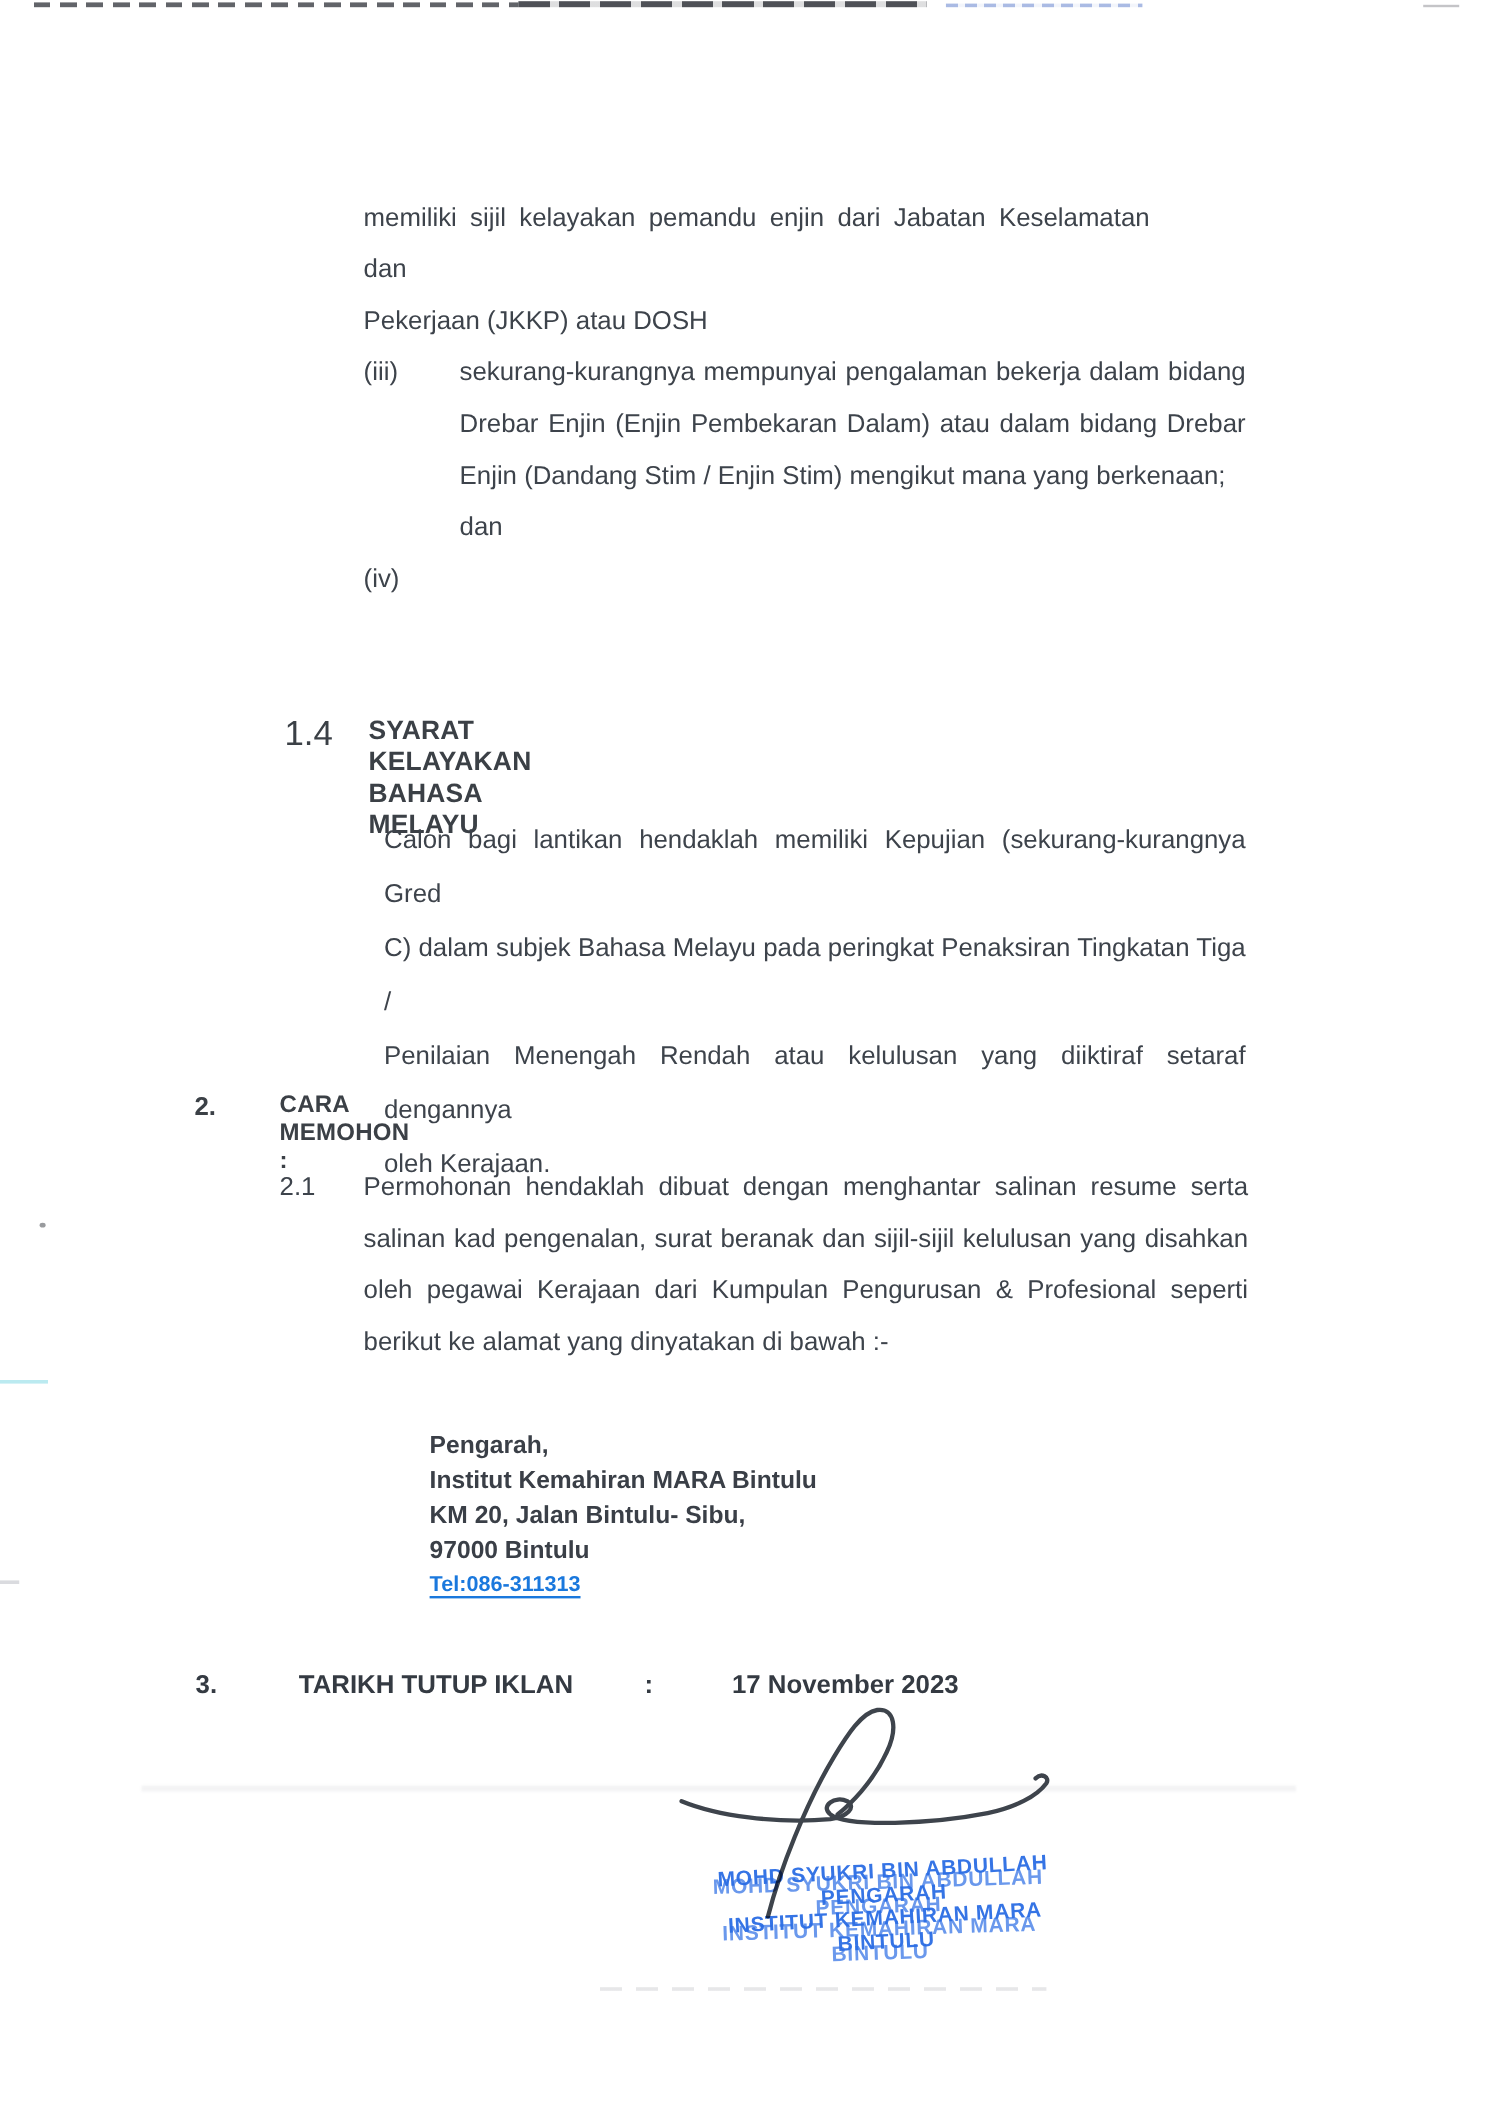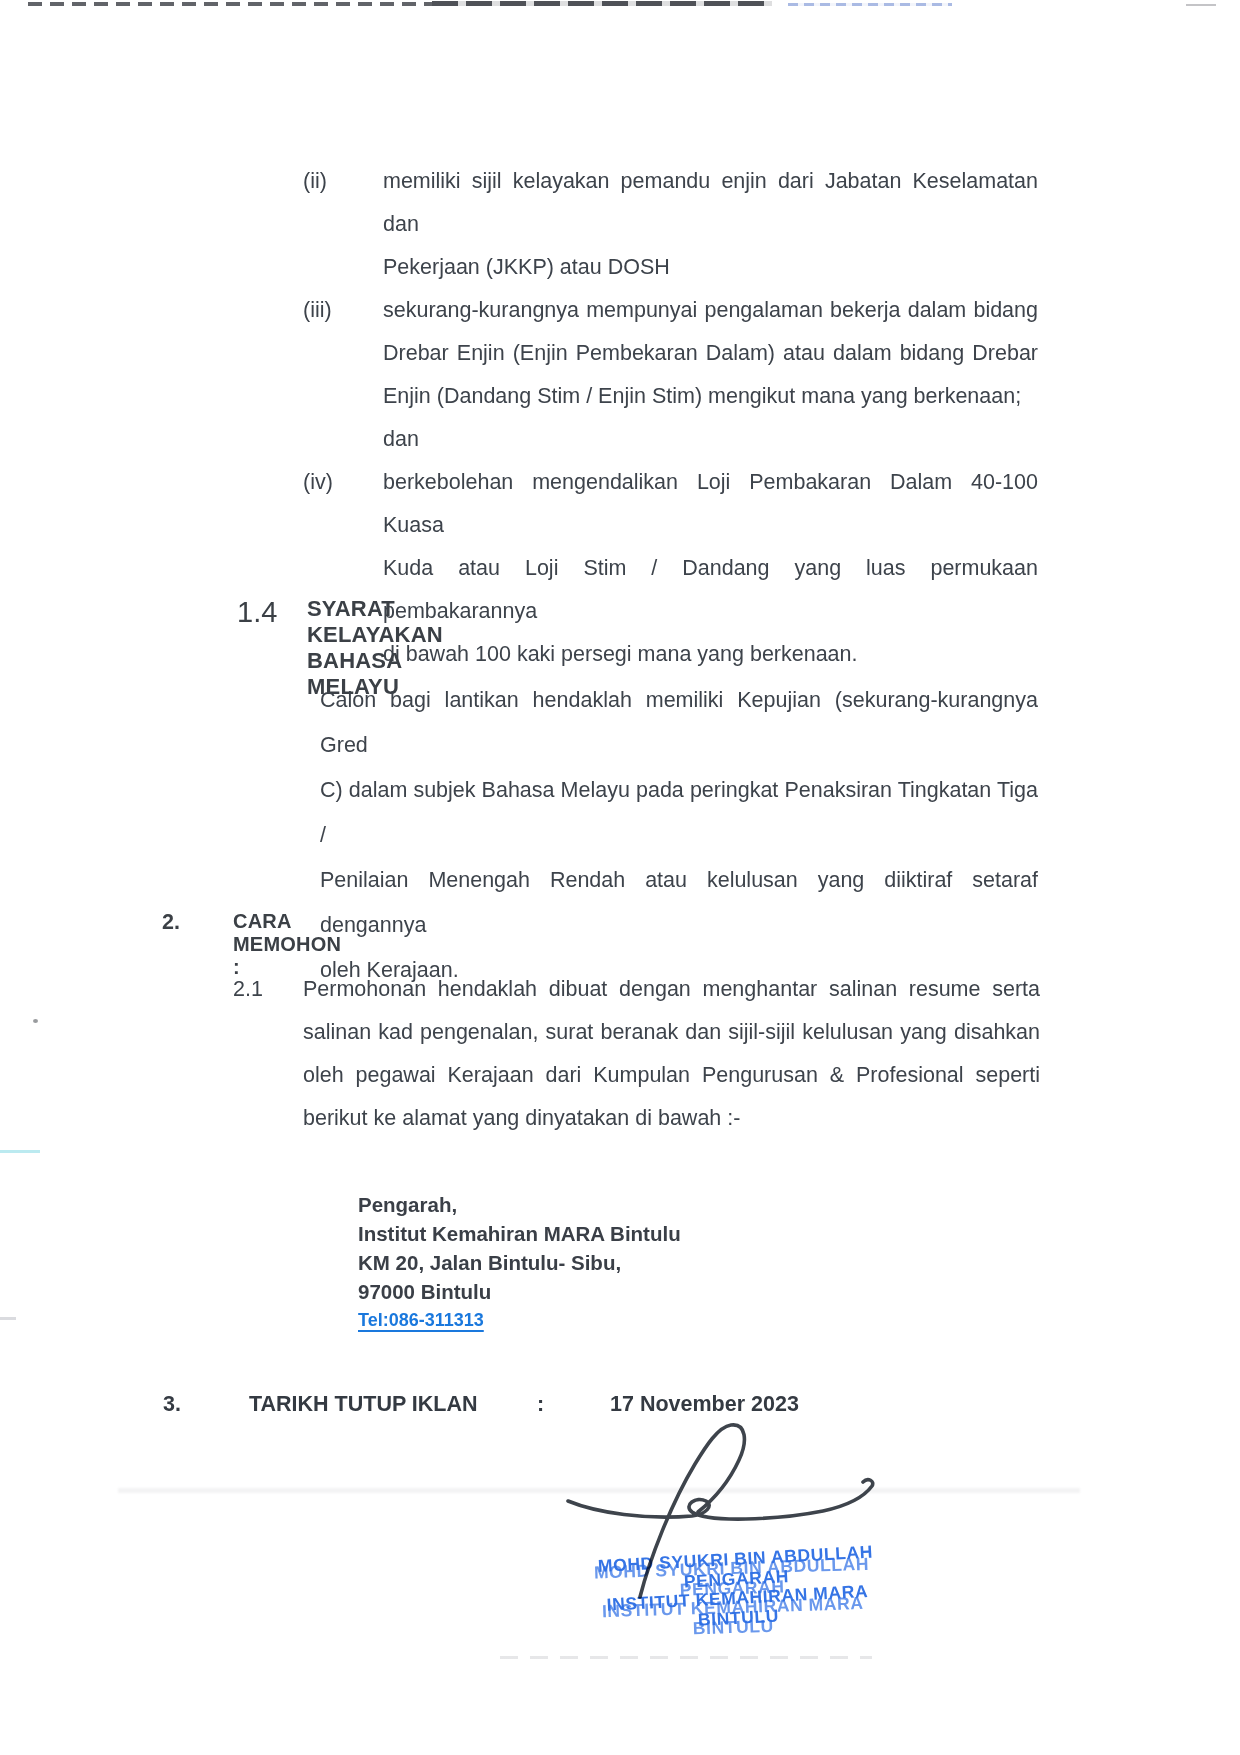--- a/index.html
+++ b/index.html
@@ -88,42 +88,36 @@
 <div class="abs artifact" id="art-top-c"></div>
 <div class="abs artifact" id="art-top-d"></div>
 <div class="abs artifact" id="art-dot"></div>
 <div class="abs artifact" id="art-cyan"></div>
 <div class="abs artifact" id="art-tick"></div>
 <div class="abs artifact" id="art-streak"></div>
 <div class="abs artifact" id="art-bottom"></div>
 
 <div class="abs body-text" id="sublist">
   <div class="list-item">
-    <div class="list-marker">(ii)</div>
     <div class="list-body">
         <div class="ln just">memiliki sijil kelayakan pemandu enjin dari Jabatan Keselamatan dan</div>
         <div class="ln">Pekerjaan (JKKP) atau DOSH</div>
       </div>
   </div>
   <div class="list-item">
     <div class="list-marker">(iii)</div>
     <div class="list-body">
         <div class="ln just">sekurang-kurangnya mempunyai pengalaman bekerja dalam bidang</div>
         <div class="ln just">Drebar Enjin (Enjin Pembekaran Dalam) atau dalam bidang Drebar</div>
         <div class="ln">Enjin (Dandang Stim / Enjin Stim) mengikut mana yang berkenaan;</div>
         <div class="ln">dan</div>
       </div>
   </div>
   <div class="list-item">
     <div class="list-marker">(iv)</div>
-    <div class="list-body">
-        <div class="ln just">berkebolehan mengendalikan Loji Pembakaran Dalam 40-100 Kuasa</div>
-        <div class="ln just">Kuda atau Loji Stim / Dandang yang luas permukaan pembakarannya</div>
-        <div class="ln">di bawah 100 kaki persegi mana yang berkenaan.</div>
-      </div>
   </div>
 </div>
 
 <div class="abs" id="h14">
   <span class="num">1.4</span>
   <span class="ttl">SYARAT KELAYAKAN BAHASA MELAYU</span>
 </div>
 
 <div class="abs body-text" id="para14">
     <div class="ln just">Calon bagi lantikan hendaklah memiliki Kepujian (sekurang-kurangnya Gred</div>

